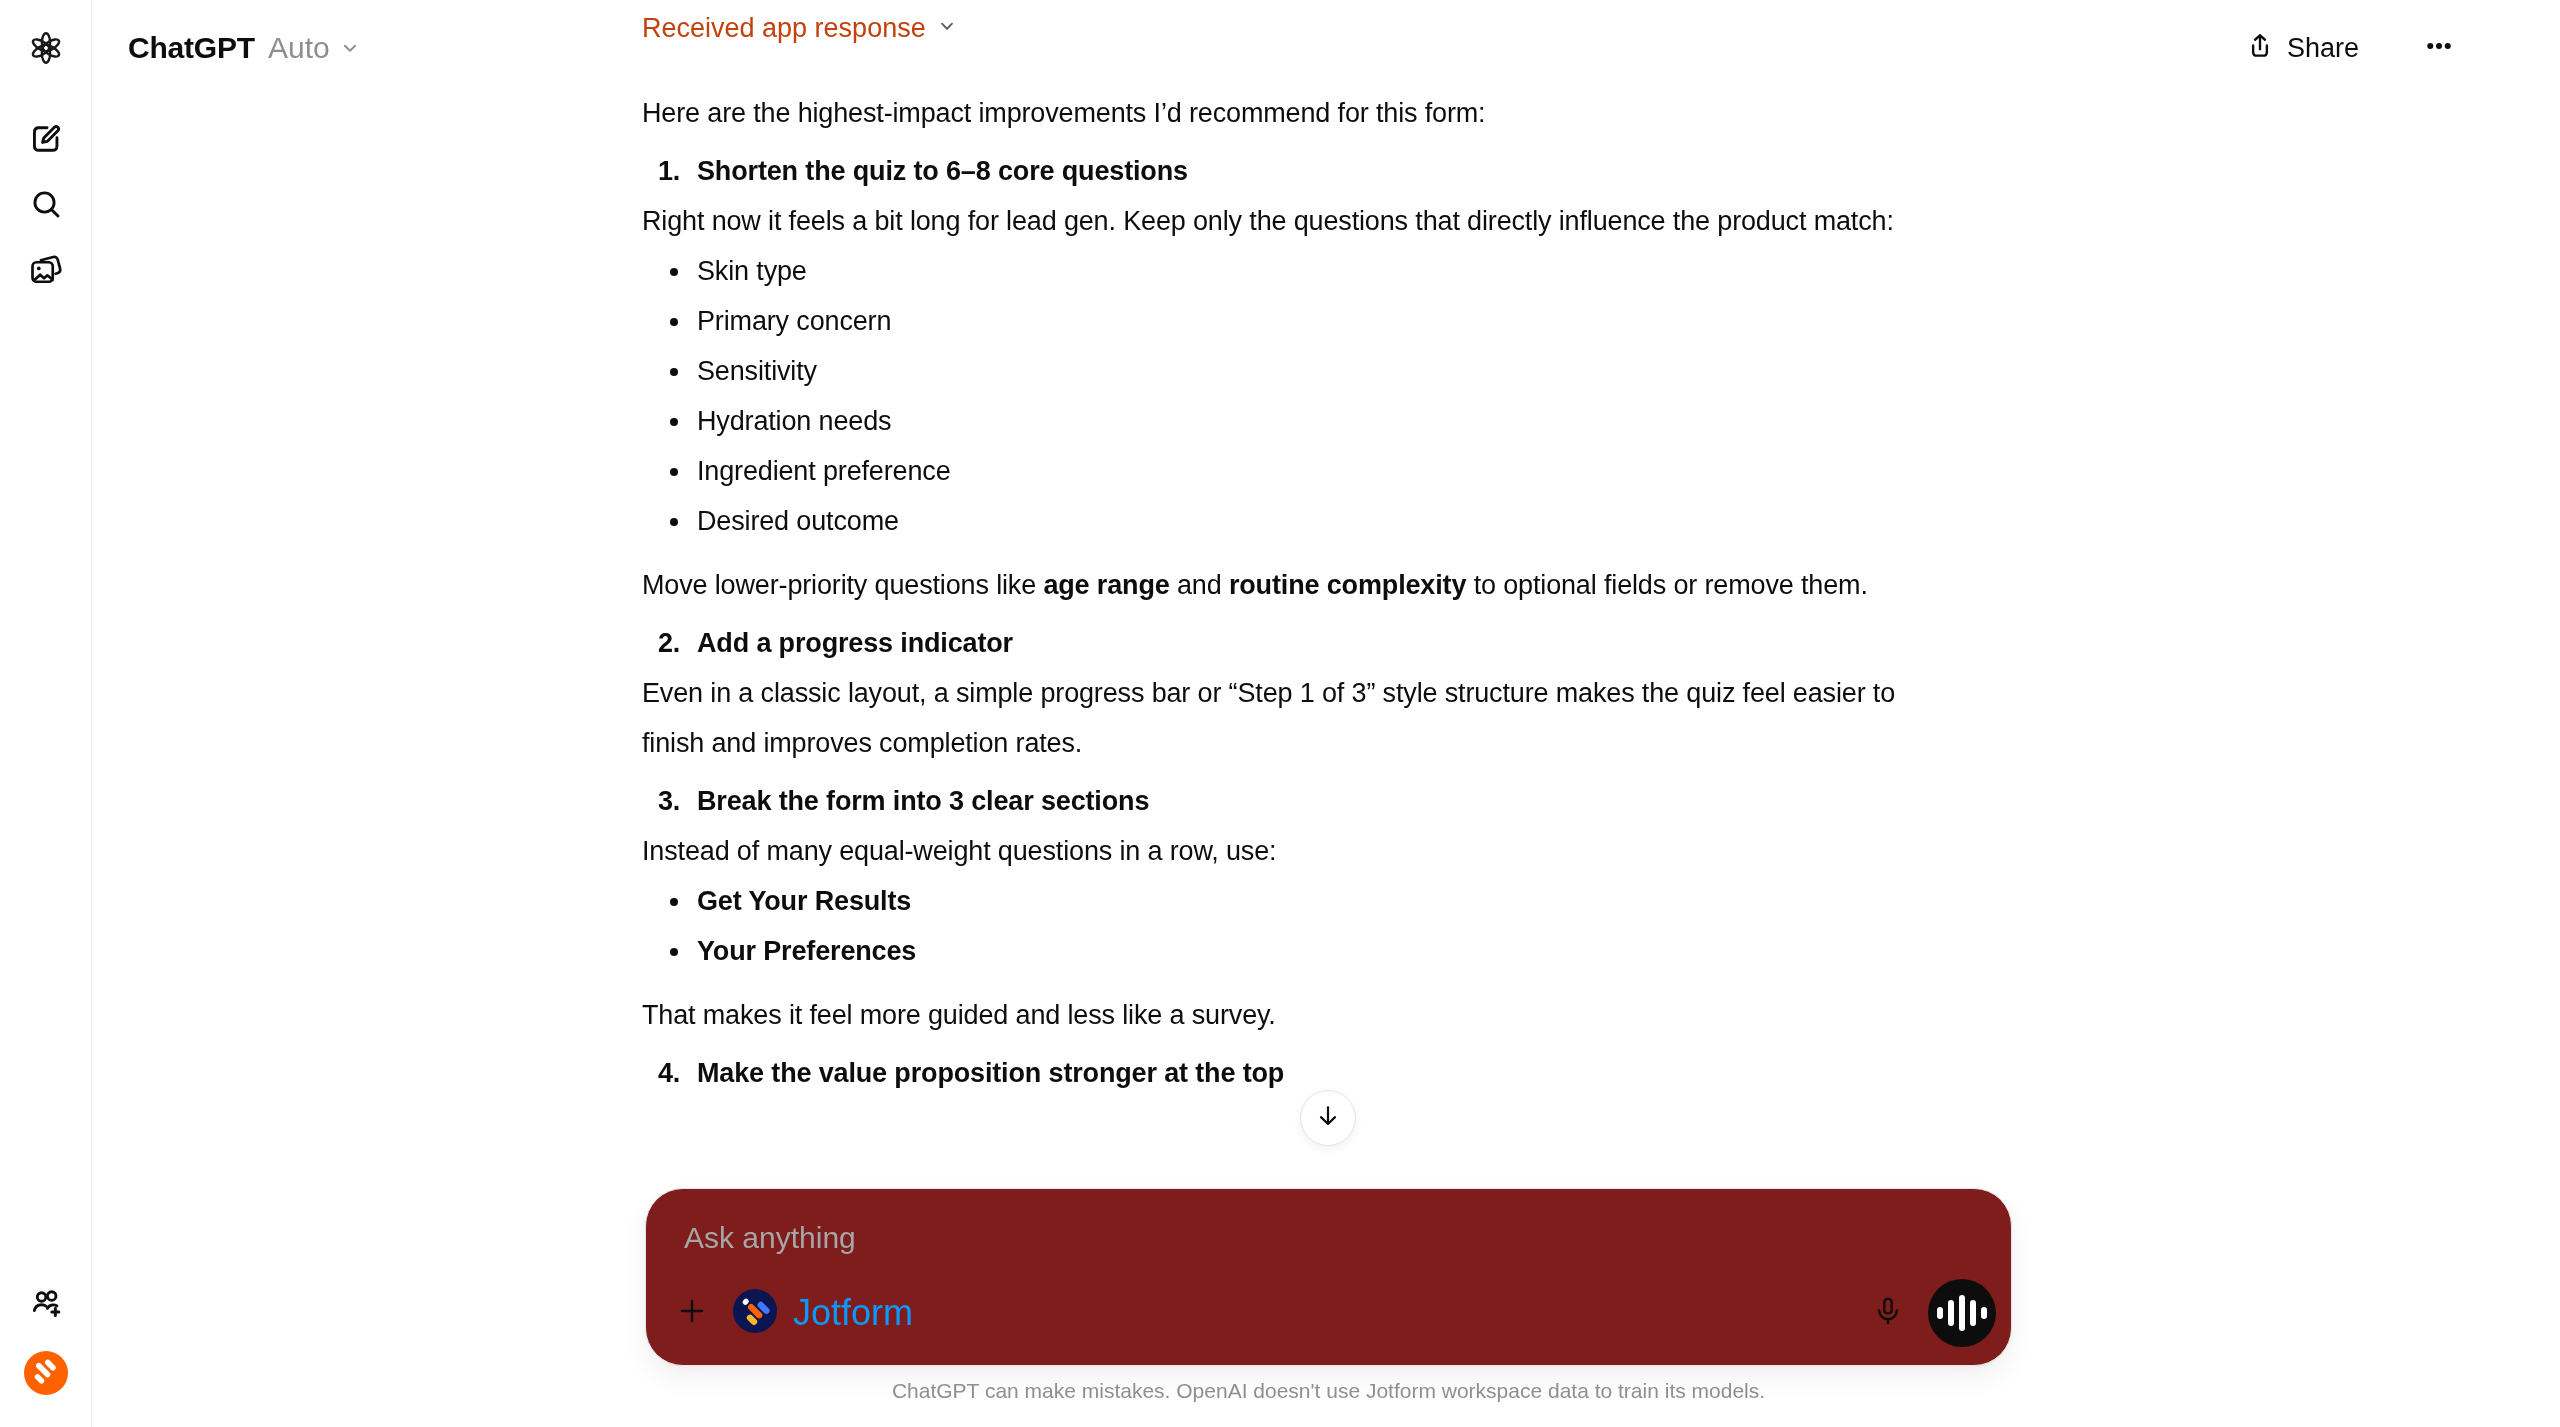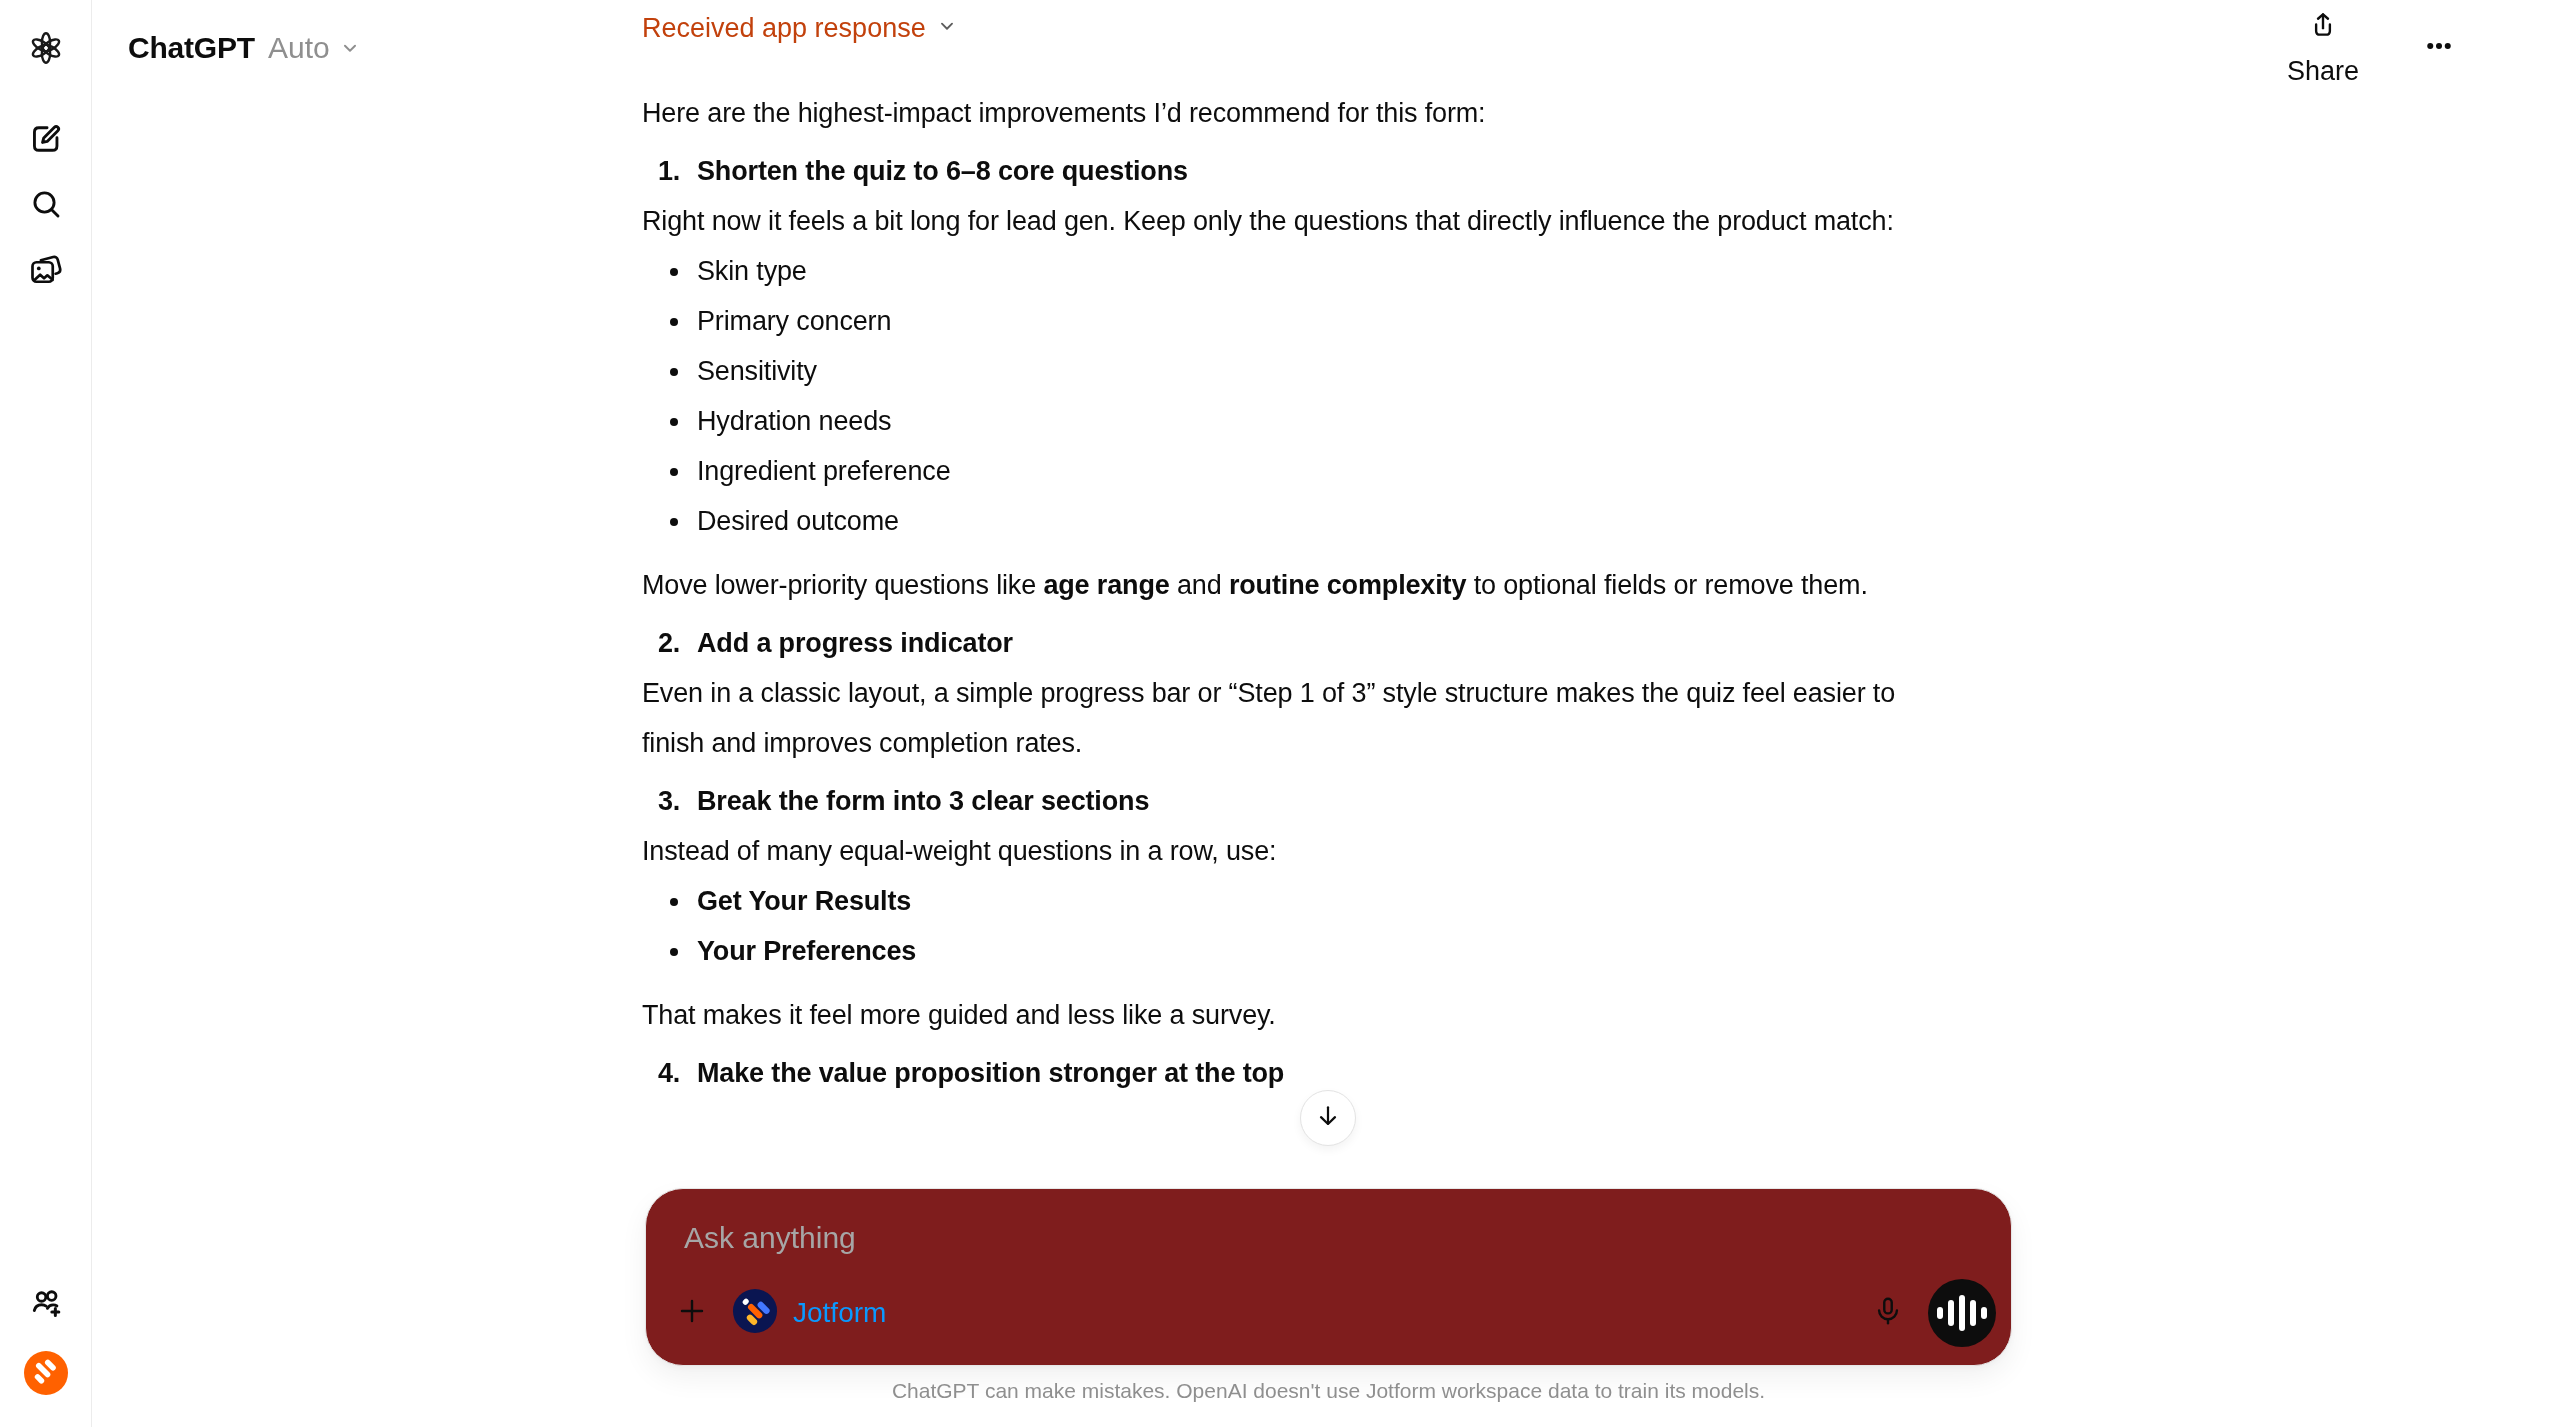--- a/index.html
+++ b/index.html
@@ -14,21 +14,21 @@
     display:flex;align-items:center;justify-content:center;border-radius:14px;cursor:pointer;}
   .side-btn svg{display:block;}
 
   
   .header{position:absolute;left:92px;top:0;right:0;height:96px;}
   .brand{position:absolute;left:36px;top:0;height:96px;display:flex;align-items:center;cursor:pointer;}
   .brand .name{font-size:30px;font-weight:700;letter-spacing:-.2px;}
   .brand .model{font-size:30px;color:#8f8f8f;margin-left:13px;}
   .brand .chev{margin-left:9px;display:flex;}
   .header-actions{position:absolute;right:32px;top:0;height:96px;display:flex;align-items:center;gap:40px;}
-  .share-btn{display:flex;align-items:center;gap:12px;cursor:pointer;padding:10px 14px;border-radius:14px;flex-direction:column;}
+  .share-btn{display:flex;align-items:center;gap:12px;cursor:pointer;padding:10px 14px;border-radius:14px;}
   .share-btn .lbl{font-size:27px;}
   .more-btn{display:flex;align-items:center;justify-content:center;width:52px;height:52px;border-radius:50%;cursor:pointer;}
 
   
   .status-row{position:absolute;left:642px;top:3px;height:50px;display:flex;align-items:center;
     color:#c2410c;font-size:27px;cursor:pointer;gap:10px;}
 
   
   .content{position:absolute;left:642px;top:88px;width:1350px;font-size:27px;line-height:50px;letter-spacing:-.15px;}
   .content p{margin:0;}
@@ -48,21 +48,21 @@
     display:flex;align-items:center;justify-content:center;cursor:pointer;z-index:6;}
 
   
   .composer{position:absolute;left:645px;top:1188px;width:1367px;height:178px;background:#7f1d1d;
     border:1px solid #e6e6e6;border-radius:38px;box-sizing:border-box;z-index:5;
     box-shadow:0 12px 28px rgba(0,0,0,.06),0 2px 6px rgba(0,0,0,.03);}
   .composer .ph{position:absolute;left:38px;top:24px;font-size:30px;line-height:50px;color:#a6a6a6;cursor:text;}
   .c-row{position:absolute;left:18px;right:15px;bottom:18px;height:68px;display:flex;align-items:center;}
   .icon-btn{width:56px;height:56px;border-radius:50%;display:flex;align-items:center;justify-content:center;cursor:pointer;flex:none;}
   .app-chip{display:flex;align-items:center;margin-left:12px;cursor:pointer;gap:15px;}
-  .app-chip .chip-lbl{font-size:28px;color:#0a99ff;}
+  .app-chip .chip-lbl{font-size:36px;color:#0a99ff;}
   .spacer{flex:1;}
   .voice-btn{width:68px;height:68px;border-radius:50%;background:#0d0d0d;display:flex;align-items:center;
     justify-content:center;gap:5px;cursor:pointer;margin-left:12px;flex:none;}
   .voice-btn i{display:block;width:6px;border-radius:4px;background:#fff;}
 
   .footer{position:absolute;left:645px;top:1379px;width:1367px;text-align:center;font-size:21px;color:#8f8f8f;z-index:5;}
 </style>
 </head>
 <body>
 

